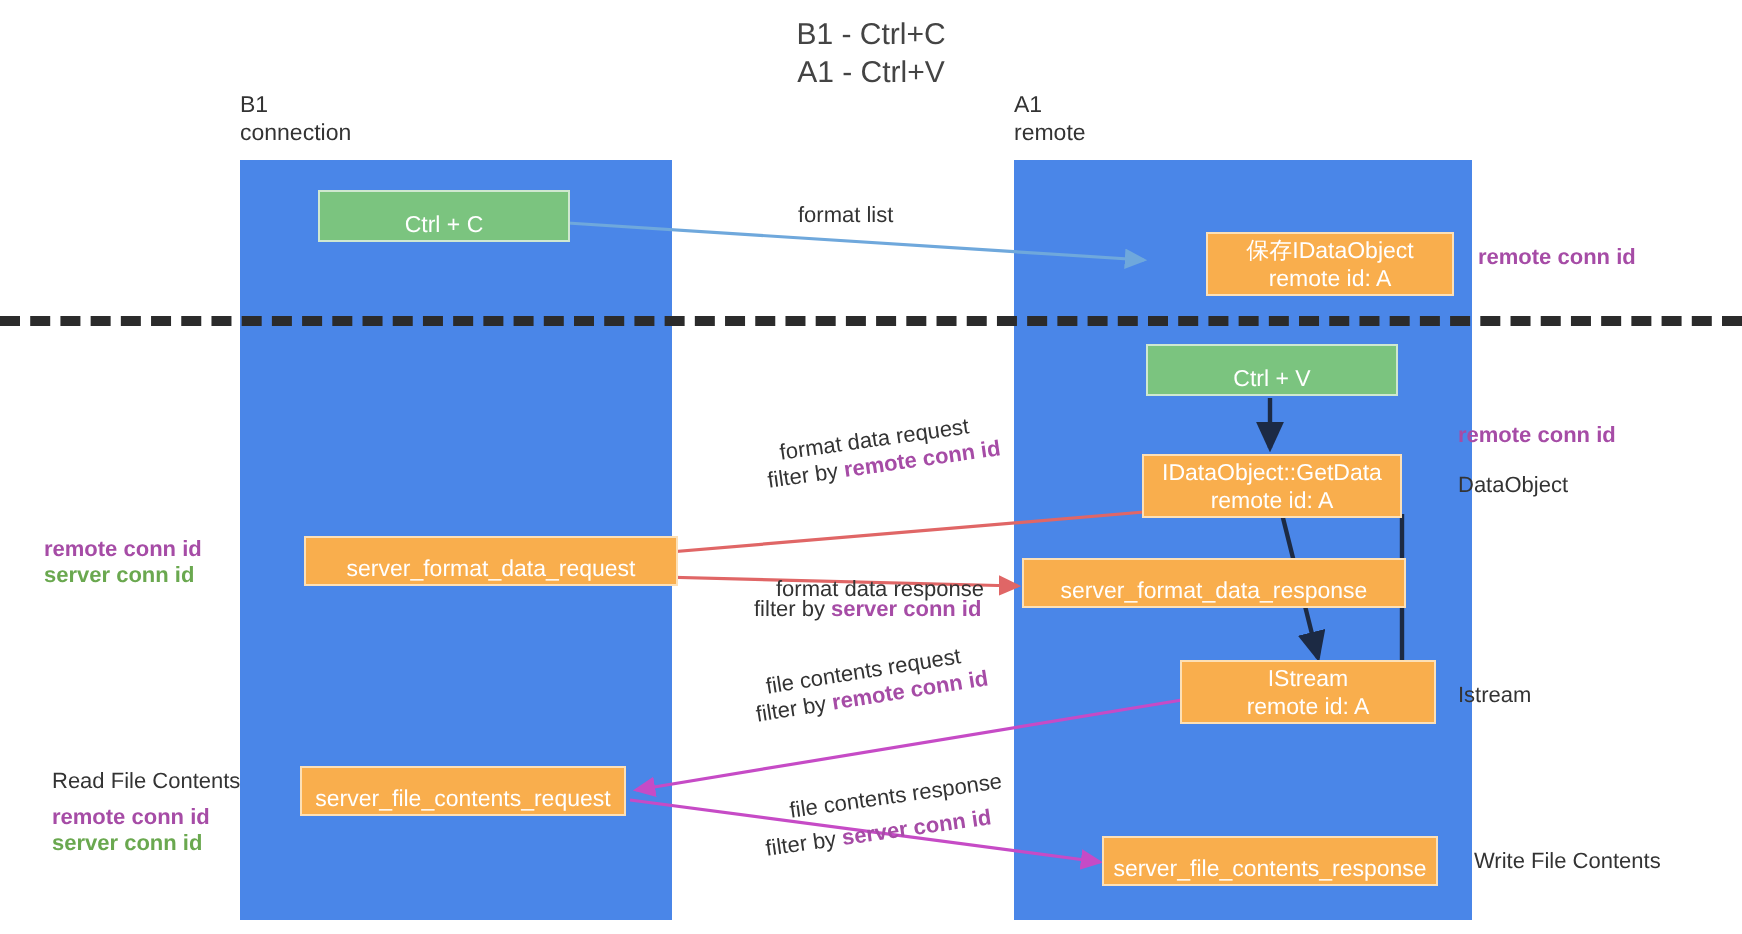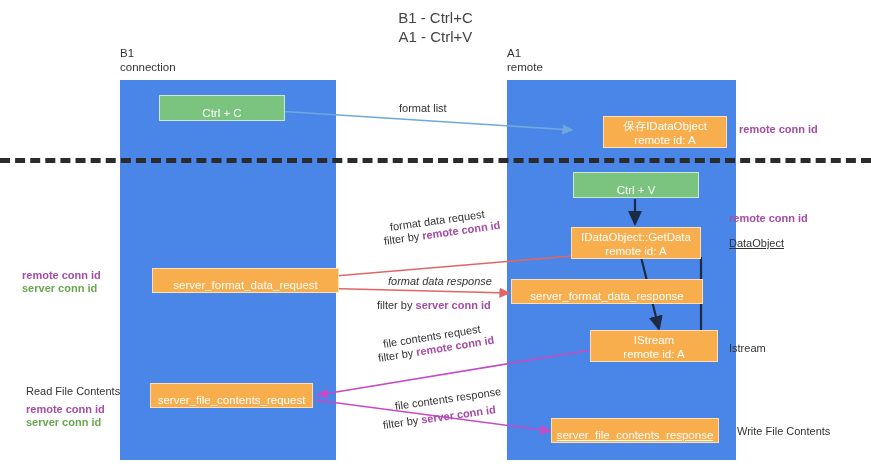--- a/index.html
+++ b/index.html
@@ -182,41 +182,41 @@
 
   <div class="box orange" style="left:590px; top:330px; width:128px; height:32px;">
     <span>IStream</span>
     <span>remote id: A</span>
   </div>
 
   <div class="box orange" style="left:150px; top:383px; width:163px; height:25px;">
     <span>server_file_contents_request</span>
   </div>
 
-  <div class="box orange" style="left:551px; top:418px; width:168px; height:25px;text-decoration:underline;">
+  <div class="box orange" style="left:551px; top:418px; width:168px; height:25px;">
     <span>server_file_contents_response</span>
   </div>
 
   <div class="tlabel plain" style="left:399px; top:101px;">format list</div>
 
   <div class="tlabel rot r1" style="left:389px; top:220px;">format data request</div>
   <div class="tlabel rot r1" style="left:383px; top:234px;"><span>filter by </span><span class="purple">remote conn id</span></div>
 
-  <div class="tlabel" style="left:388px; top:274px;font-style:italic;">format data response</div>
+  <div class="tlabel" style="left:388px; top:288px;">format data response</div>
   <div class="tlabel" style="left:377px; top:298px;"><span>filter by </span><span class="purple">server conn id</span></div>
 
   <div class="tlabel rot r2" style="left:382px; top:337px;">file contents request</div>
   <div class="tlabel rot r2" style="left:377px; top:351px;"><span>filter by </span><span class="purple">remote conn id</span></div>
 
   <div class="tlabel rot r1" style="left:394px; top:399px;">file contents response</div>
   <div class="tlabel rot r1" style="left:382px; top:418px;"><span>filter by </span><span class="purple">server conn id</span></div>
 
   <div class="tlabel purple" style="left:739px; top:122px;">remote conn id</div>
   <div class="tlabel purple" style="left:729px; top:211px;">remote conn id</div>
-  <div class="tlabel plain" style="left:729px; top:236px;text-decoration:underline;">DataObject</div>
+  <div class="tlabel plain" style="left:729px; top:236px;">DataObject</div>
   <div class="tlabel plain" style="left:729px; top:341px;">Istream</div>
   <div class="tlabel plain" style="left:737px; top:424px;">Write File Contents</div>
 
   <div class="tlabel purple" style="left:22px; top:268px;">remote conn id</div>
   <div class="tlabel green" style="left:22px; top:281px;">server conn id</div>
 
   <div class="tlabel plain" style="left:26px; top:384px;">Read File Contents</div>
   <div class="tlabel purple" style="left:26px; top:402px;">remote conn id</div>
   <div class="tlabel green" style="left:26px; top:415px;">server conn id</div>
 

